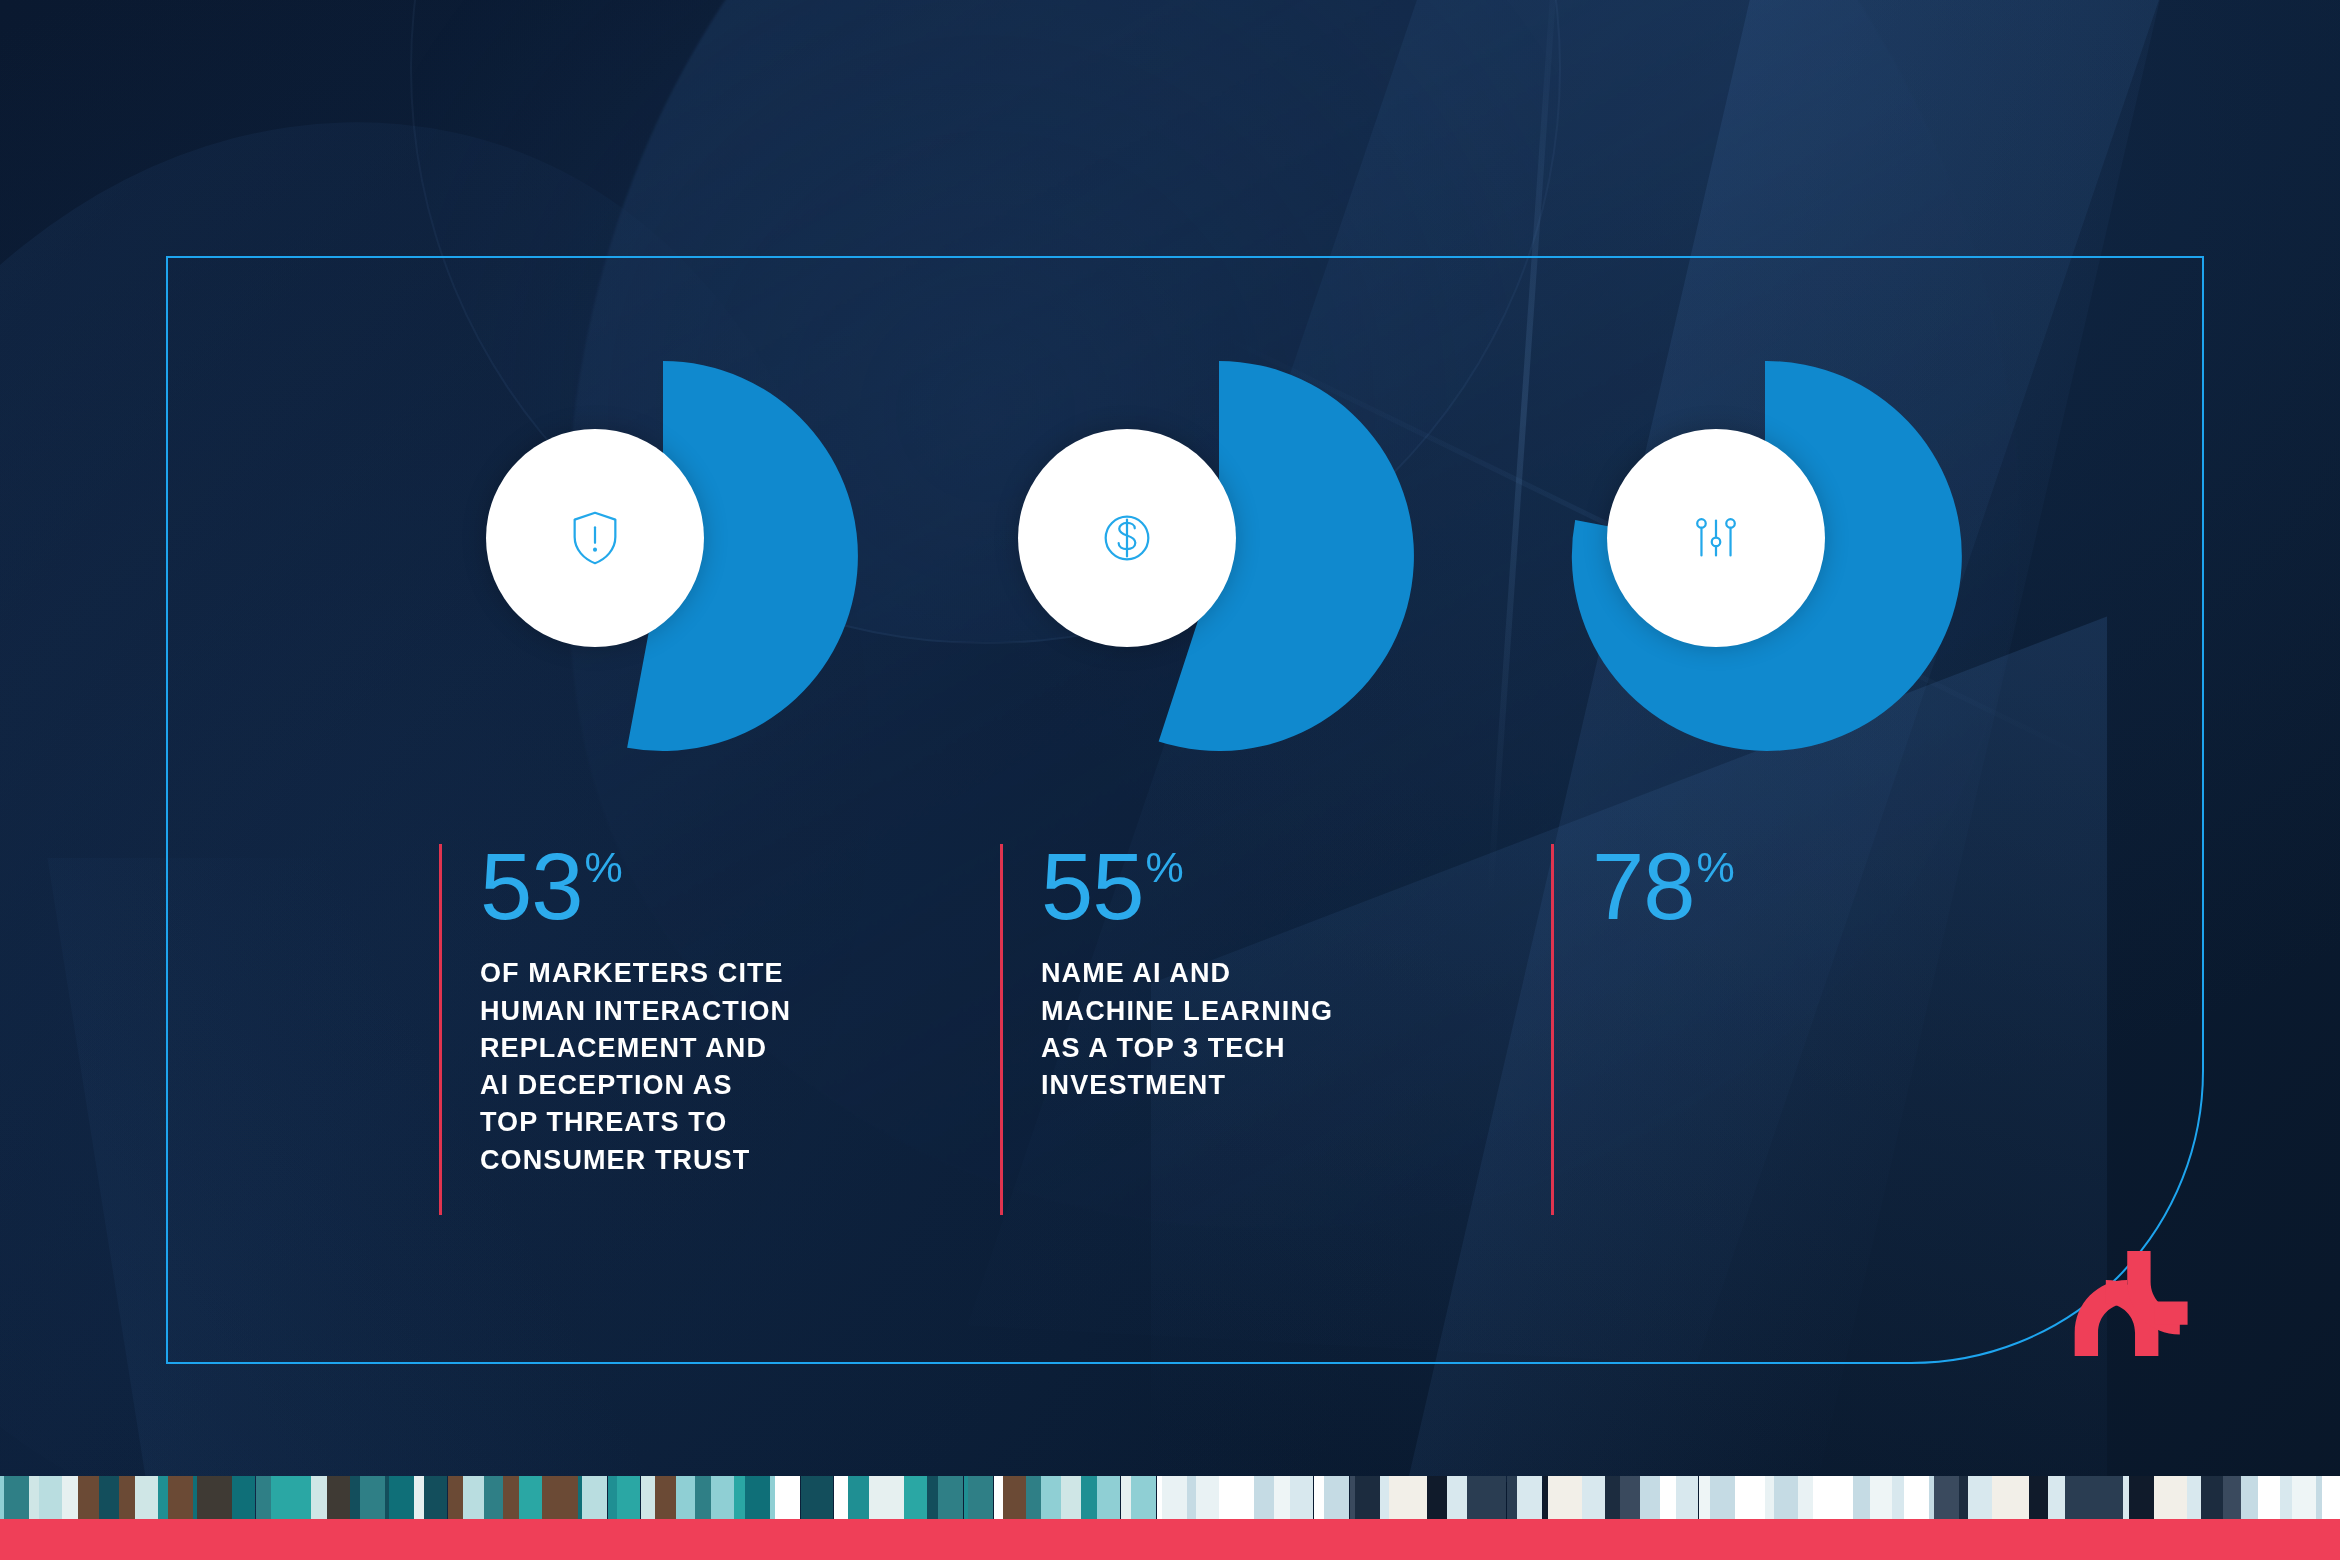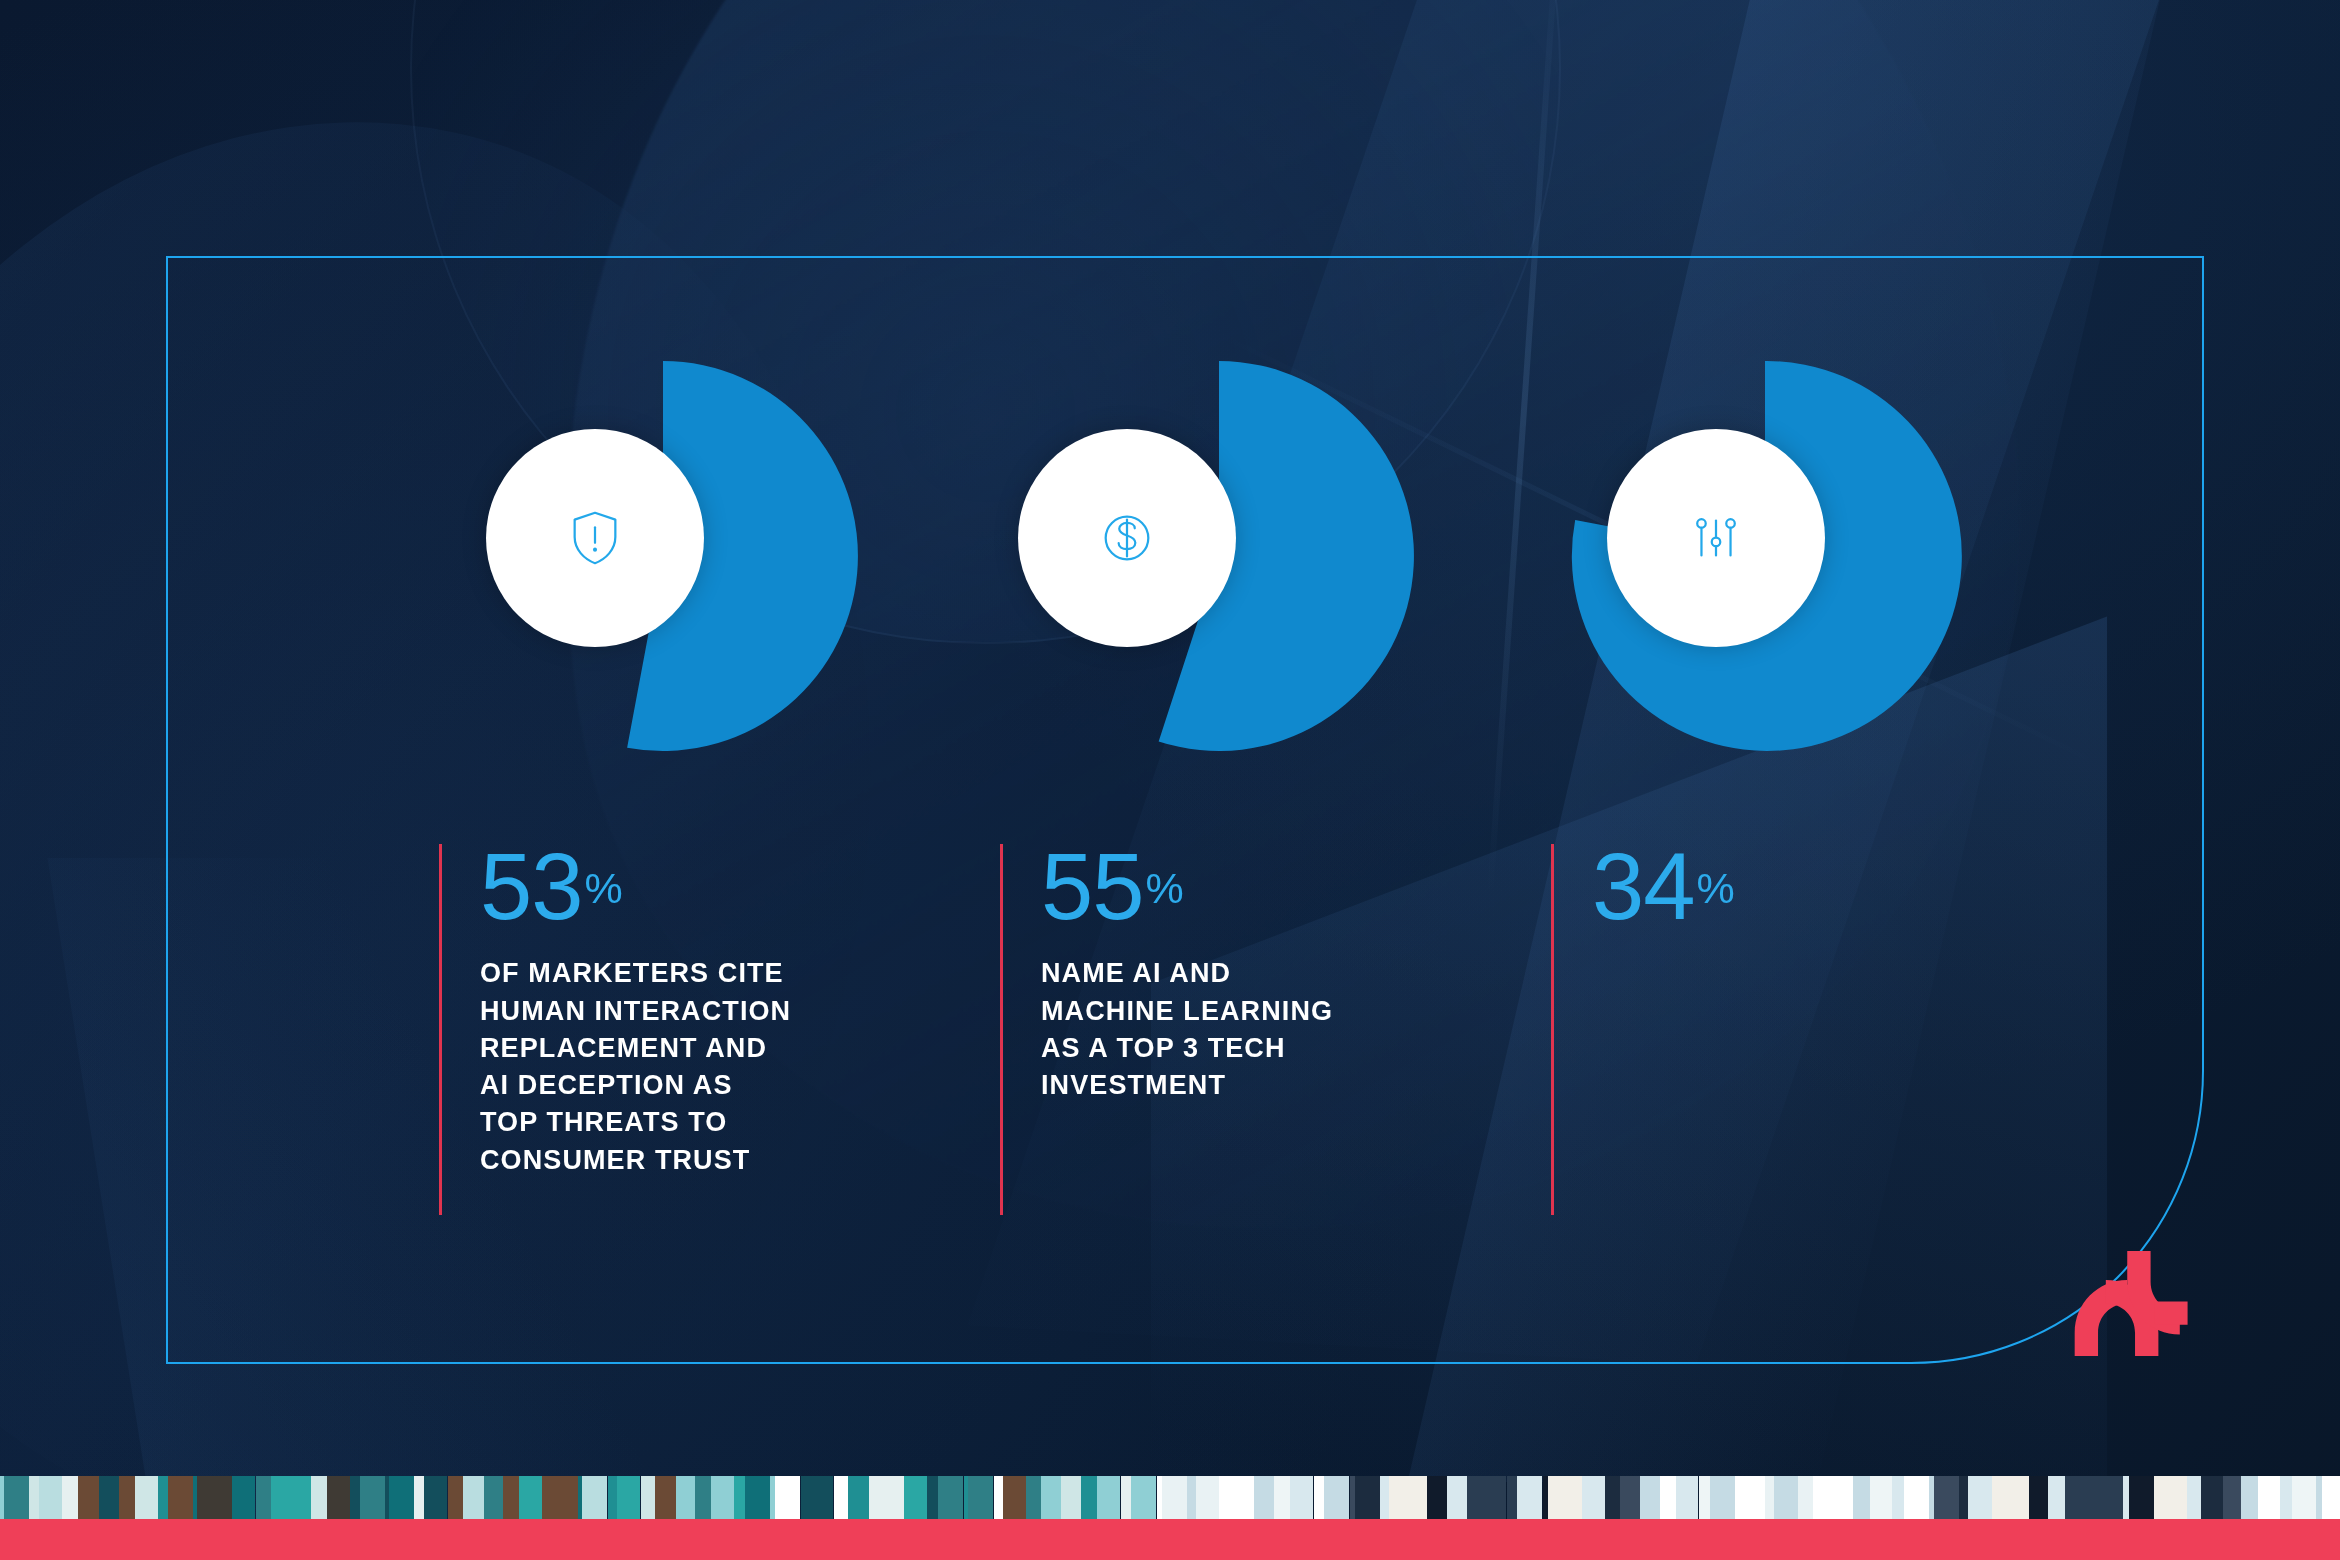--- a/index.html
+++ b/index.html
@@ -133,21 +133,21 @@
   .stat.s2{ left:1385px; width:410px; }
 
   .stat-rule{
     position:absolute; left:0; top:0;
     width:2.9px; height:100%;
     background:#e0344f;
   }
   .stat.s1 .stat-rule{ height:100%; }
 
   .stat-number{
-    display:flex; align-items:center;
+    display:flex; align-items:flex-start;
     color:#2cabec;
     line-height:0.92;
     margin-bottom:25px;
   }
   .stat-value{
     font-size:94px; font-weight:400; letter-spacing:-1px;
   }
   .stat-pct{
     font-size:43px; font-weight:400; margin-top:3.9px; margin-left:2px;
   }
@@ -277,21 +277,21 @@
       </div>
       <div class="stat-label">NAME AI AND
 MACHINE LEARNING
 AS A TOP 3 TECH
 INVESTMENT</div>
     </div>
 
     <div class="stat s2">
       <div class="stat-rule"></div>
       <div class="stat-number">
-        <span class="stat-value">34</span>
+        <span class="stat-value">78</span>
         <span class="stat-pct">%</span>
       </div>
     </div>
 
   </div>
 
   <div class="rrd-mark">
     <svg viewBox="0 0 150 120">
       <path fill="#ef3f58" d="M12 116 L12 92 C12 62 36 38 66 38 L66 62 C49 62 36 75 36 92 L36 116 Z"></path>
       <path fill="#ef3f58" d="M74 116 L74 92 C74 75 61 62 44 62 L44 38 C74 38 98 62 98 92 L98 116 Z"></path>

